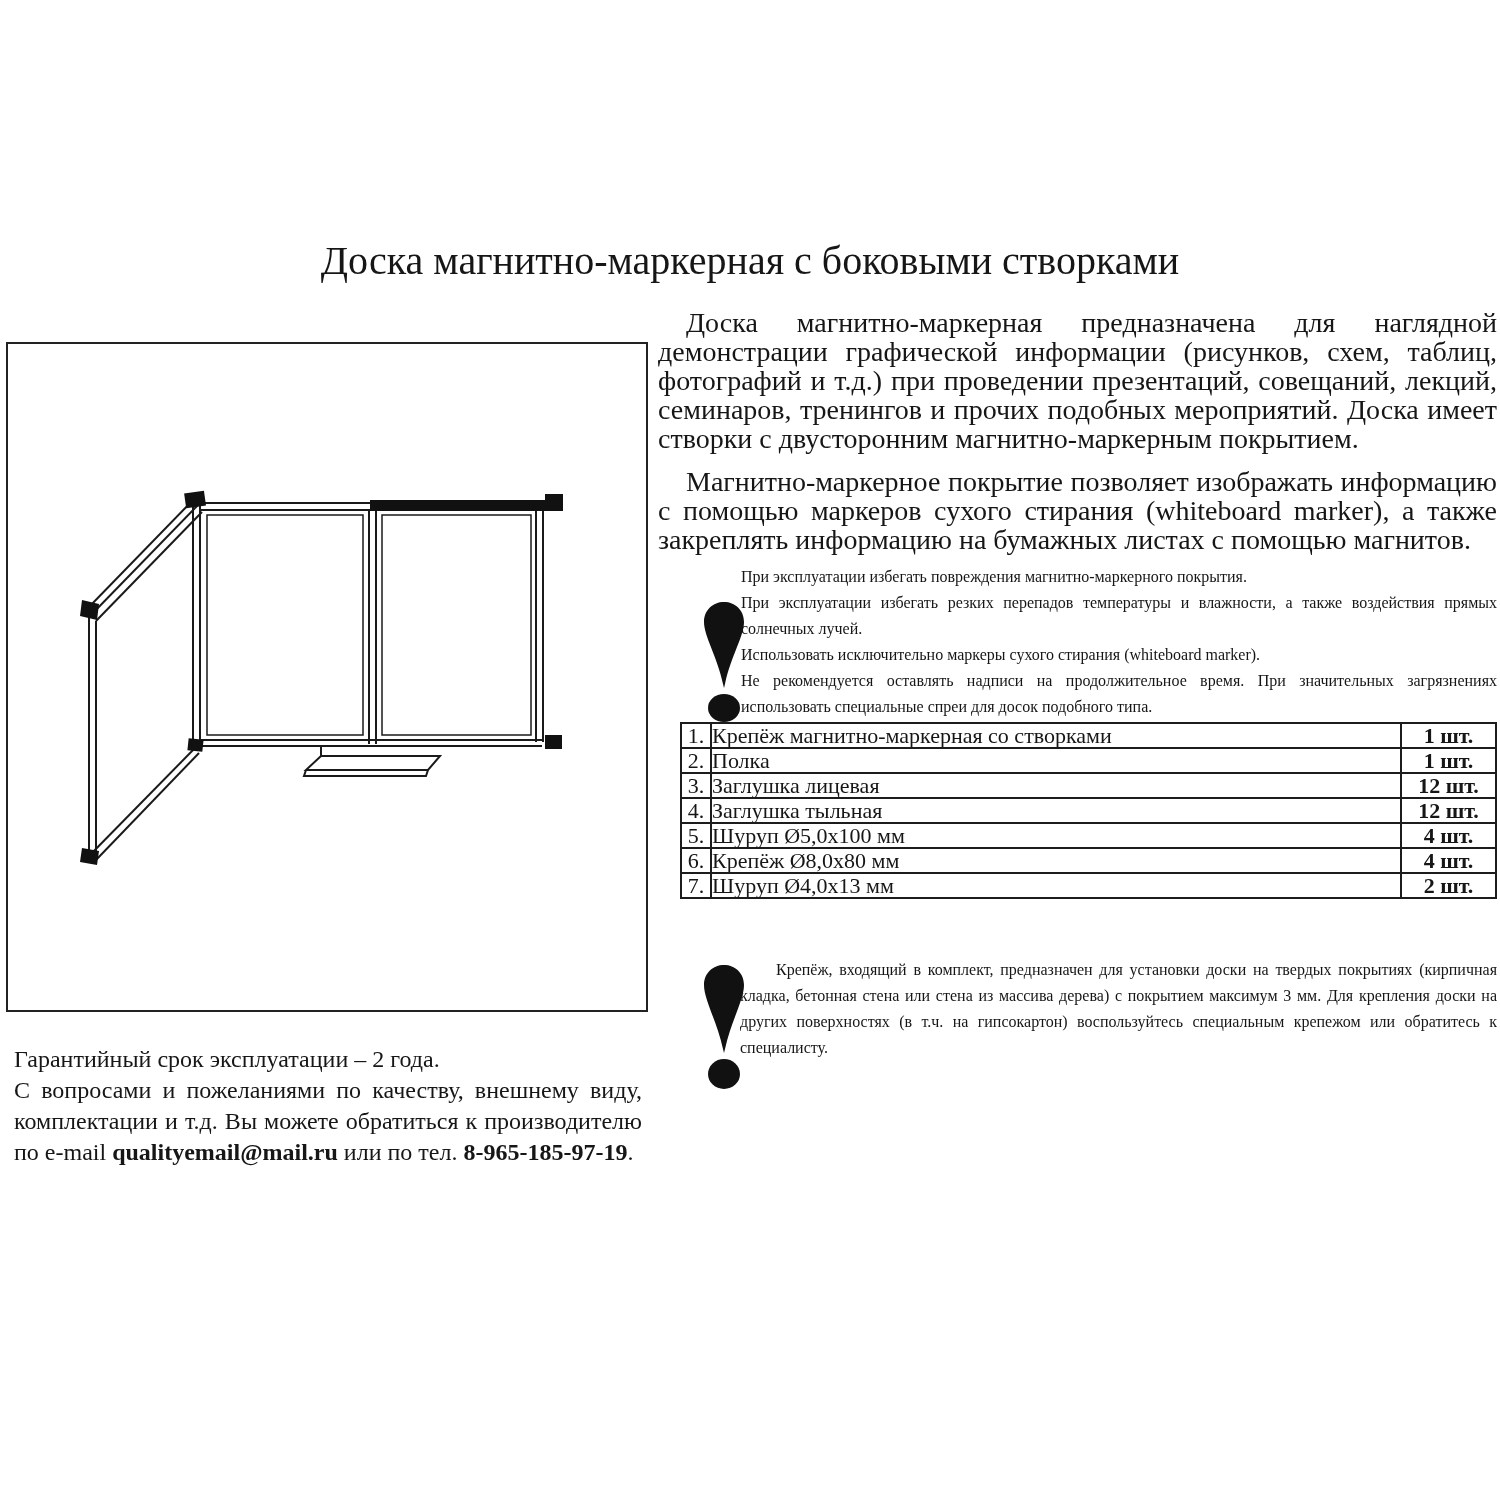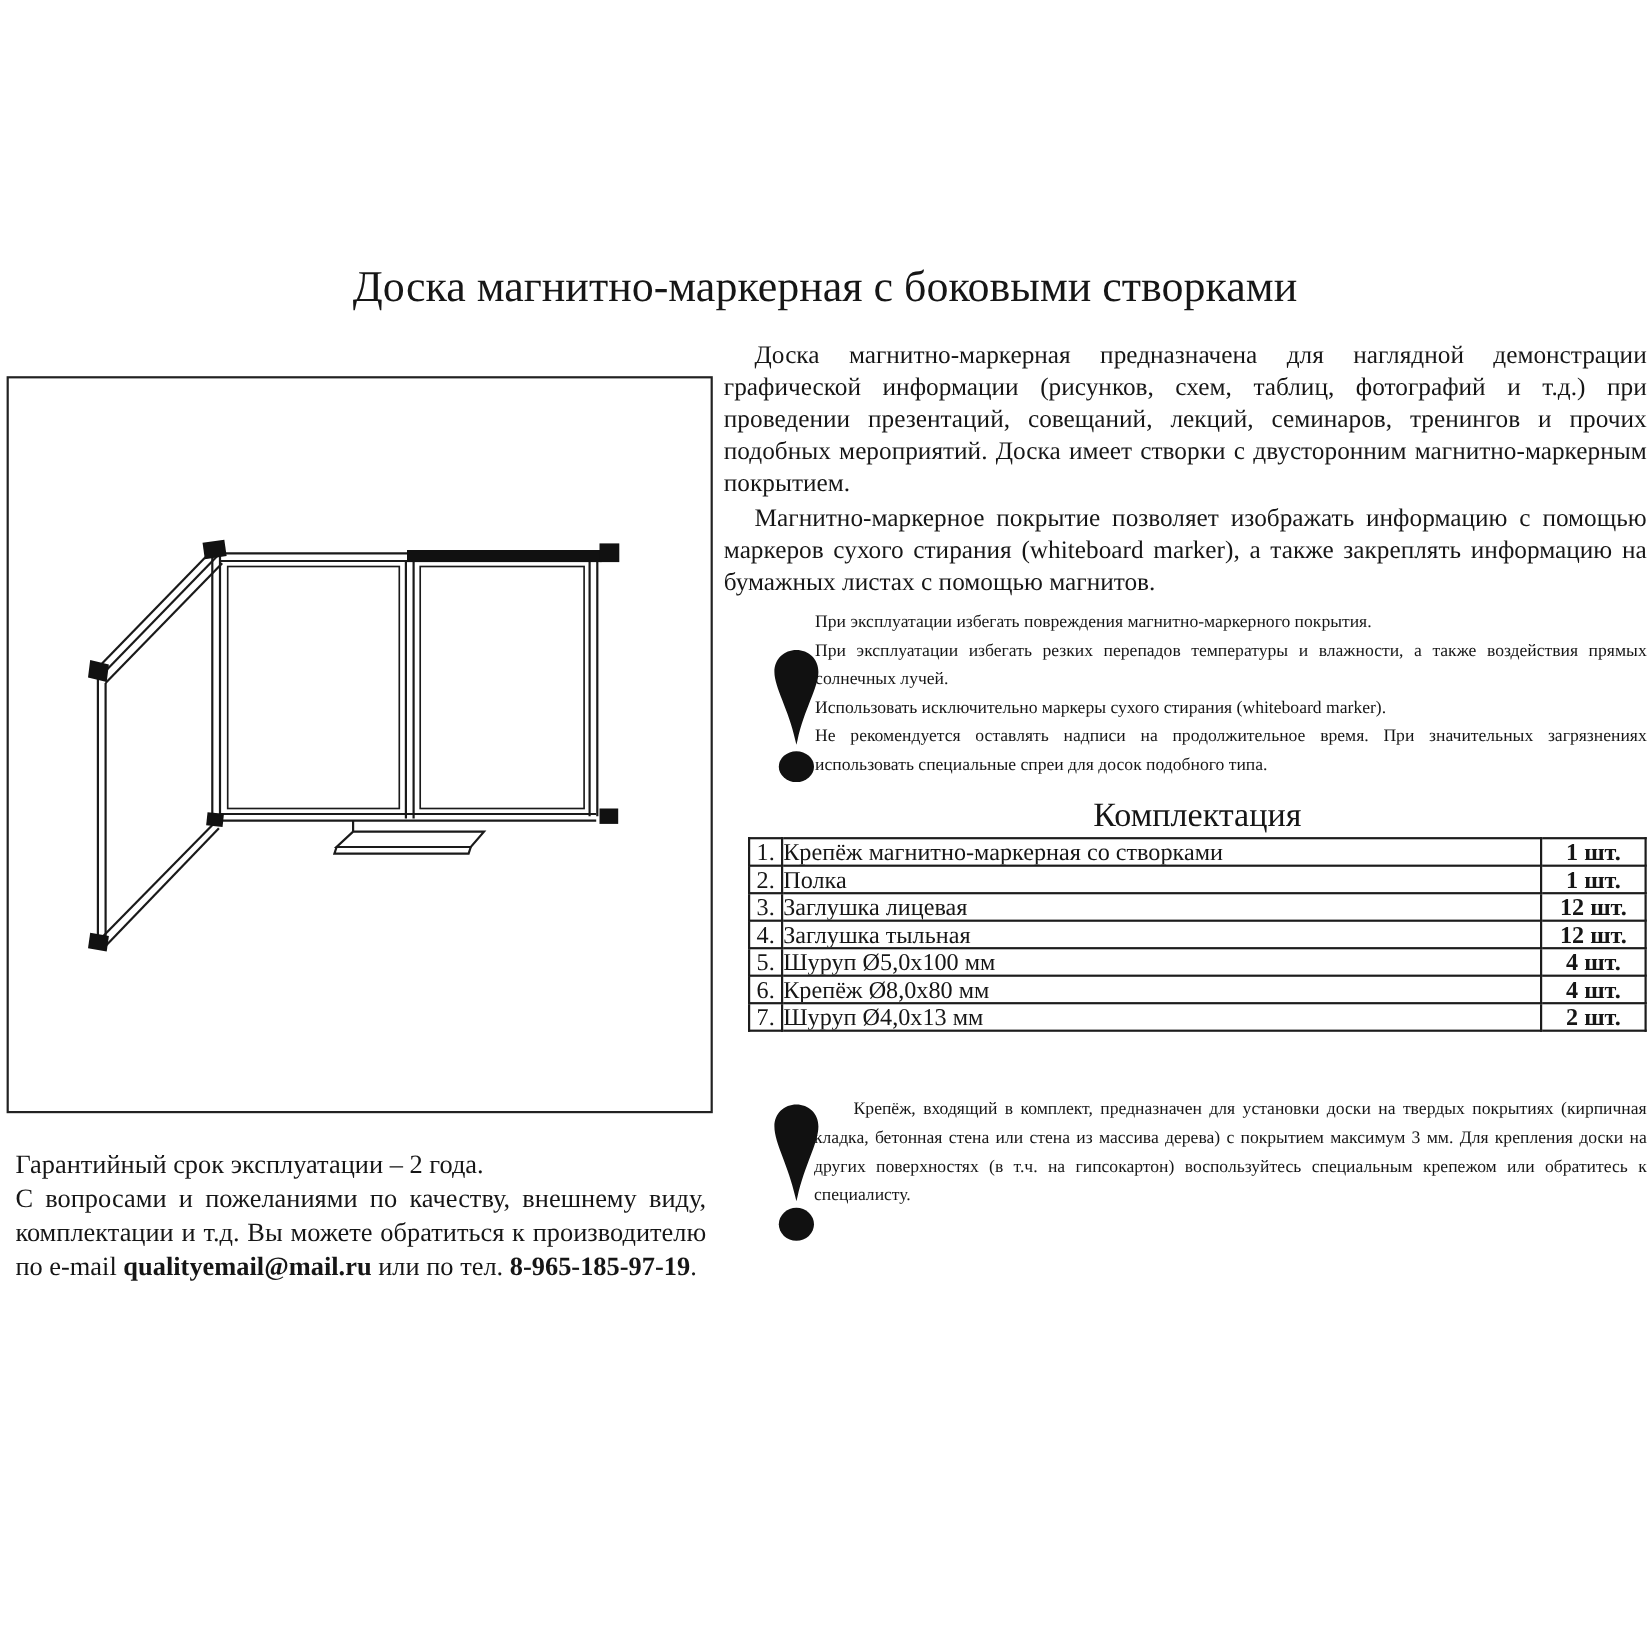--- a/index.html
+++ b/index.html
@@ -33,26 +33,26 @@
     background: #ffffff;
   }
 
   .right-col {
     position: absolute;
     left: 658px; top: 308px;
     width: 839px;
   }
   .para {
     margin: 0;
-    font-size: 23px;
+    font-size: 28px;
     line-height: 29px;
     text-align: justify;
   }
   .para.indent { text-indent: 28px; }
-  .para + .para { margin-top: 3px; font-family: Liberation Serif, serif; }
+  .para + .para { margin-top: 14px; font-family: Liberation Serif, serif; }
 
   .warnings {
     position: relative;
     margin-top: 10px;
   }
   .warn {
     margin: 0 0 0 83px;
     font-size: 16px;
     line-height: 26px;
     font-weight: normal;
@@ -177,21 +177,20 @@
       <svg class="excl excl-top" viewBox="0 0 46 126" width="46" height="126">
         <path d="M23,2 C34,2 43,10 43,22 C43,36 30,56 24,84 L23,88 L22,84 C16,56 3,36 3,22 C3,10 12,2 23,2 Z" fill="#111111"></path>
         <ellipse cx="23" cy="108" rx="16" ry="14" fill="#111111"></ellipse>
       </svg>
       <p class="warn">При эксплуатации избегать повреждения магнитно-маркерного покрытия.</p>
       <p class="warn">При эксплуатации избегать резких перепадов температуры и влажности, а также воздействия прямых солнечных лучей.</p>
       <p class="warn">Использовать исключительно маркеры сухого стирания (whiteboard marker).</p>
       <p class="warn">Не рекомендуется оставлять надписи на продолжительное время. При значительных загрязнениях использовать специальные спреи для досок подобного типа.</p>
     </div>
 
-    <h2 class="kit-heading">Комплектация</h2>
 
     <table class="kit">
       <tbody>
         <tr>
           <td class="c-num">1.</td>
           <td class="c-name">Крепёж магнитно-маркерная со створками</td>
           <td class="c-qty">1 шт.</td>
         </tr>
         <tr>
           <td class="c-num">2.</td>

